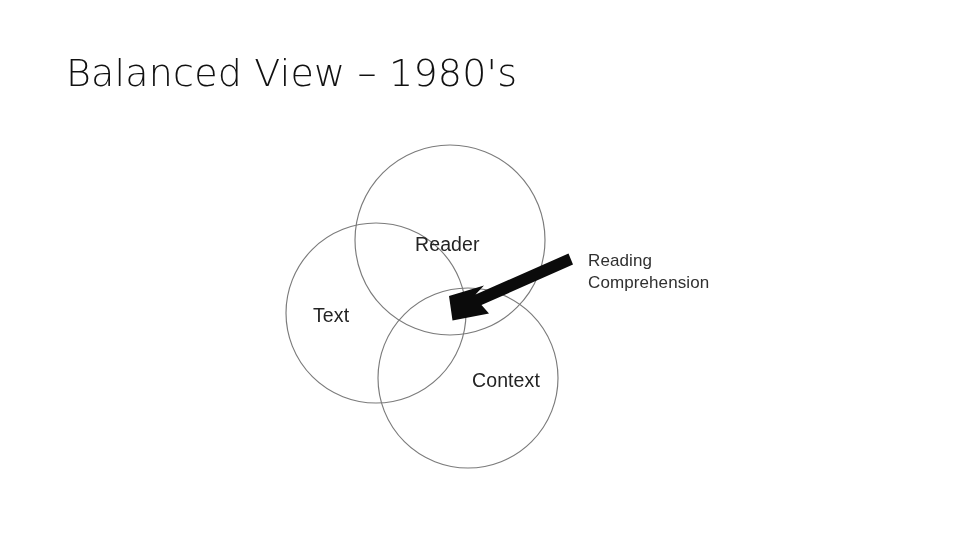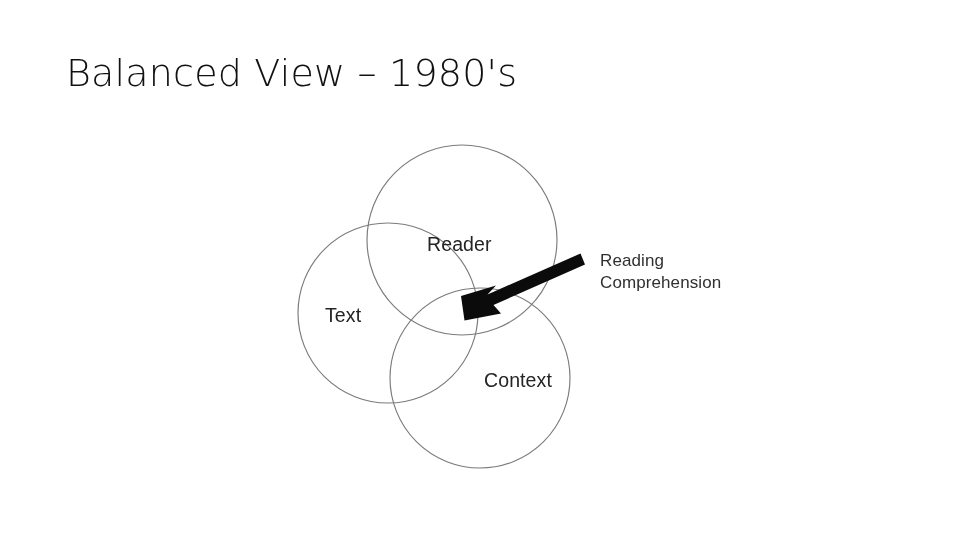--- a/index.html
+++ b/index.html
@@ -29,21 +29,21 @@
     font-family: "DejaVu Sans", sans-serif;
     font-size: 38px;
     font-weight: 300;
     letter-spacing: 0.2px;
     color: #111111;
     white-space: nowrap;
     line-height: 1.15;
   }
   #venn-figure {
     position: absolute;
-    left: 12px;
+    left: 0;
     top: 0;
     width: 844px;
     height: 540px;
   }
   .venn-svg {
     display: block;
     width: 960px;
     height: 540px;
   }
   .venn-circle {

